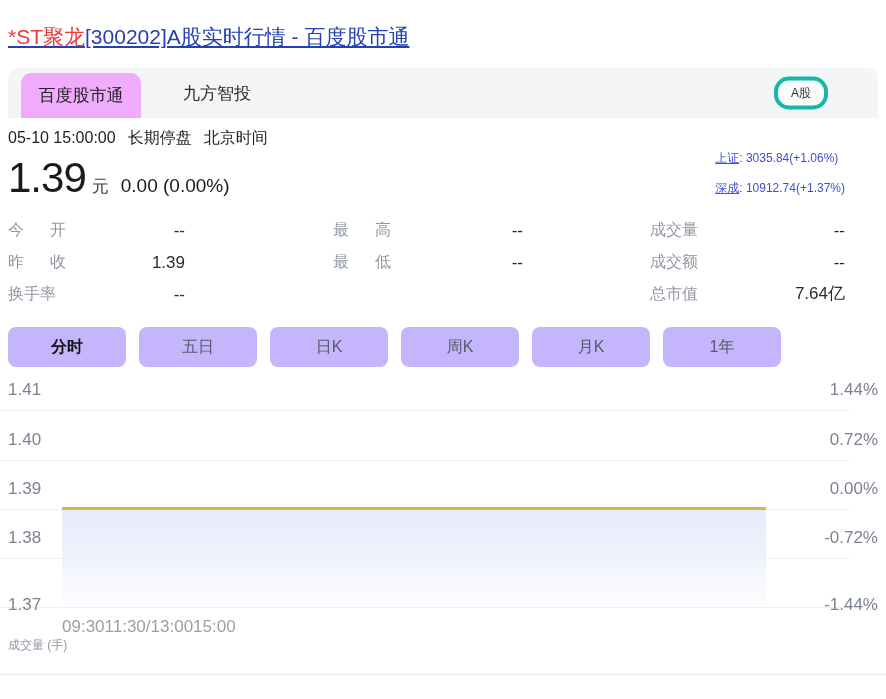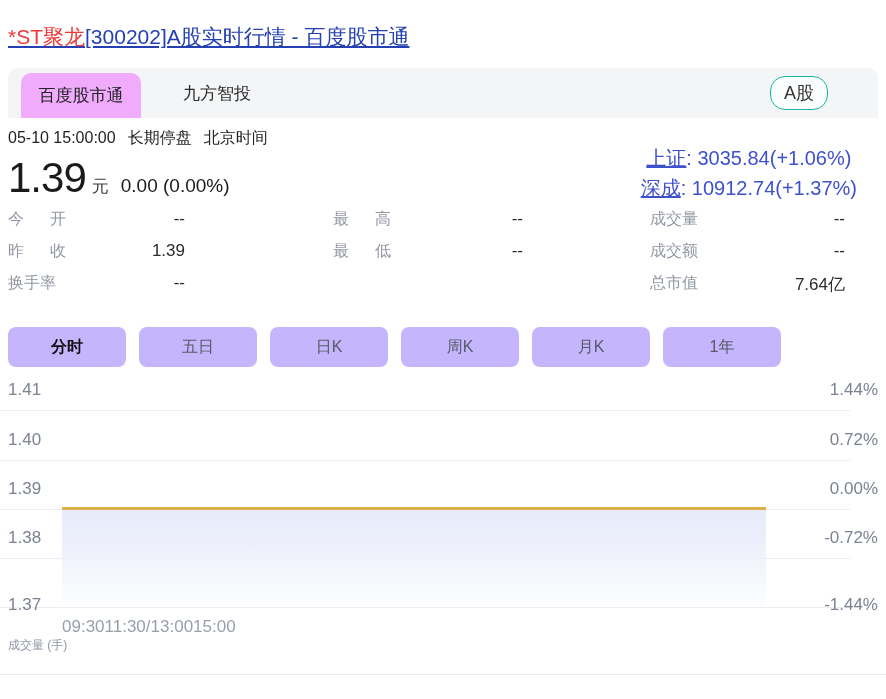--- a/index.html
+++ b/index.html
@@ -12,41 +12,41 @@
   .title-red { color:#ef3939; }
 
   
   .tabbar { margin:0 8px; height:50px; background:#f4f5f7; border-radius:10px 10px 0 0;
     display:flex; align-items:flex-end; position:relative; }
   .tab { width:120px; height:45px; display:flex; align-items:center; justify-content:center;
     font-size:17px; color:#222; cursor:pointer; }
   .tab.active { margin-left:13px; background:#f0abfc; border-radius:10px 10px 0 0; font-weight:500; }
   .tab.inactive { margin-left:16px; height:50px; color:#2b2b2b; }
   .badge { position:absolute; right:50px; top:50%; transform:translateY(-50%);
-    border:1px solid #14b8a6; border-radius:15px; padding:4px 13px; font-size:18px;
+    border:4px solid #14b8a6; border-radius:15px; padding:4px 13px; font-size:12px;
     color:#333; background:#fbfcfd; cursor:pointer; }
 
   
   .quote { position:relative; padding:10px 8px 0; }
   .time-row { font-size:16px; color:#222; }
   .time-row span { margin-right:12px; }
   .price-row { margin-top:8px; display:flex; align-items:baseline; }
   .price { font-size:42px; line-height:1; letter-spacing:-1px; color:#1a1a1a; }
   .unit { font-size:17px; margin-left:6px; color:#3a3a3a; }
   .change { font-size:19px; margin-left:12px; color:#1a1a1a; }
-  .indices { position:absolute; right:29px; top:25px; text-align:center;
-    font-size:20px; line-height:30px; color:#3e51cd; }
+  .indices { position:absolute; right:41px; top:25px; text-align:left;
+    font-size:12px; line-height:30px; color:#3e51cd; }
   .indices a { color:#3e51cd; text-decoration:underline; cursor:pointer; }
 
   
   .stats { display:flex; padding:10px 0 0 8px; }
   .scol1 { width:177px; }
   .scol2 { width:190px; margin-left:148px; }
   .scol3 { width:195px; margin-left:127px; }
-  .srow { display:flex; justify-content:space-between; align-items:flex-start; height:32px; }
+  .srow { display:flex; justify-content:space-between; align-items:flex-end; height:32px; }
   .slabel { color:#9298a3; font-size:16px; }
   .slabel.spread { width:58px; text-align:justify; text-align-last:justify; }
   .sval { color:#2b2b2b; font-size:17px; }
 
   
   .period { display:flex; gap:13px; padding:22px 8px 0; }
   .pbtn { width:118px; height:40px; background:#c4b5fd; border:none; border-radius:8px;
     font-size:16px; color:#565c66; display:flex; align-items:center; justify-content:center;
     cursor:pointer; font-family:inherit; }
   .pbtn.active { color:#111; font-weight:bold; }

